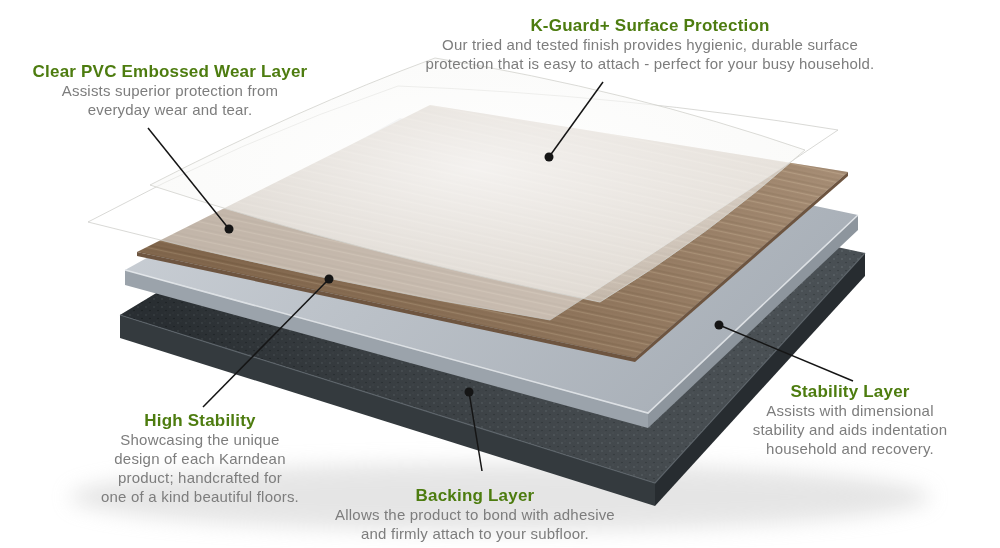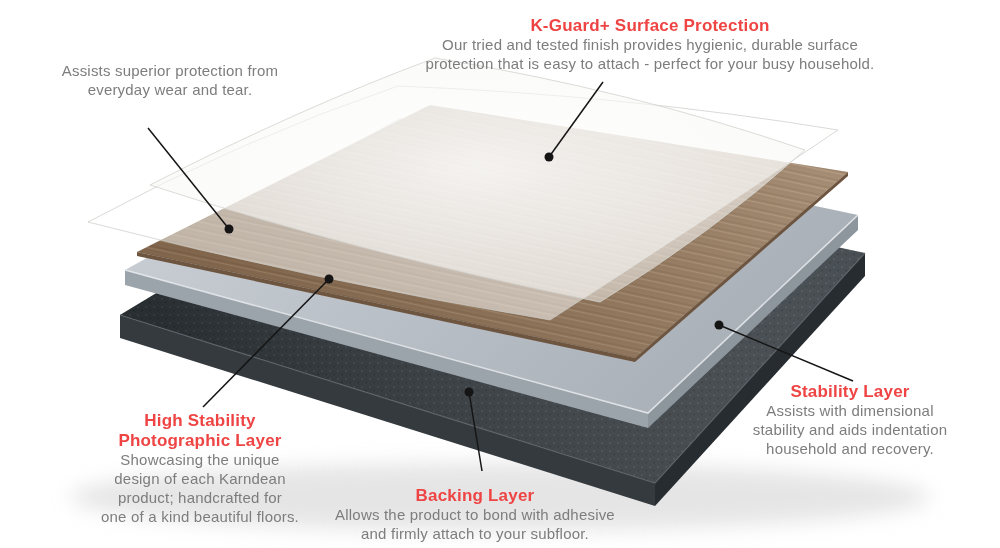--- a/index.html
+++ b/index.html
@@ -1,20 +1,20 @@
 <!DOCTYPE html>
 <html><head>
 <meta charset="utf-8">
 <style>
   html,body{margin:0;padding:0;background:#ffffff;}
   body{width:1000px;height:548px;overflow:hidden;font-family:"Liberation Sans",sans-serif;}
   .stage{position:relative;width:1000px;height:548px;background:#ffffff;}
   .stage svg{position:absolute;left:0;top:0;}
   .callout{position:absolute;text-align:center;}
-  .co-title{font-weight:bold;font-size:17px;color:#ef4444;line-height:1.18;letter-spacing:.2px;}
+  .co-title{font-weight:bold;font-size:17px;color:#4d7c0f;line-height:1.18;letter-spacing:.2px;}
   .co-line{font-size:15px;color:#7d7d7d;line-height:1.26;letter-spacing:.2px;}
   .co-kguard{left:390px;top:16px;width:520px;}
   .co-wear{left:25px;top:62px;width:290px;}
   .co-photo{left:70px;top:411px;width:260px;}
   .co-backing{left:315px;top:478px;width:320px;margin-top:8px;}
   .co-stability{left:710px;top:382px;width:280px;}
 </style>
 </head>
 <body>
 
@@ -97,27 +97,27 @@
     </g>
   </svg>
 
   <div class="callout co-kguard">
     <div class="co-title">K-Guard+ Surface Protection</div>
     <div class="co-line">Our tried and tested finish provides hygienic, durable surface</div>
     <div class="co-line">protection that is easy to attach - perfect for your busy household.</div>
   </div>
 
   <div class="callout co-wear">
+    <div class="co-title">Clear PVC Embossed Wear Layer</div>
     <div class="co-line">Assists superior protection from</div>
     <div class="co-line">everyday wear and tear.</div>
   </div>
 
   <div class="callout co-photo">
     <div class="co-title">High Stability</div>
-    <div class="co-title">Photographic Layer</div>
     <div class="co-line">Showcasing the unique</div>
     <div class="co-line">design of each Karndean</div>
     <div class="co-line">product; handcrafted for</div>
     <div class="co-line">one of a kind beautiful floors.</div>
   </div>
 
   <div class="callout co-backing">
     <div class="co-title">Backing Layer</div>
     <div class="co-line">Allows the product to bond with adhesive</div>
     <div class="co-line">and firmly attach to your subfloor.</div>

